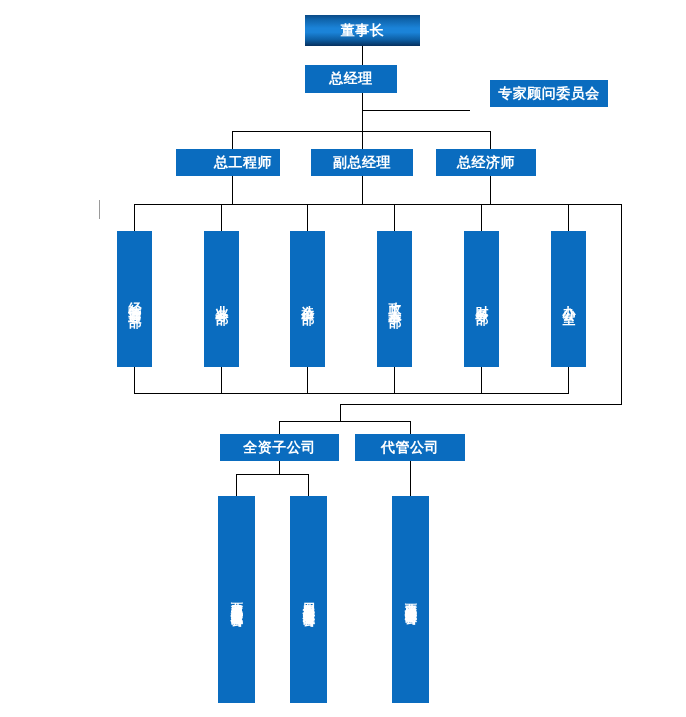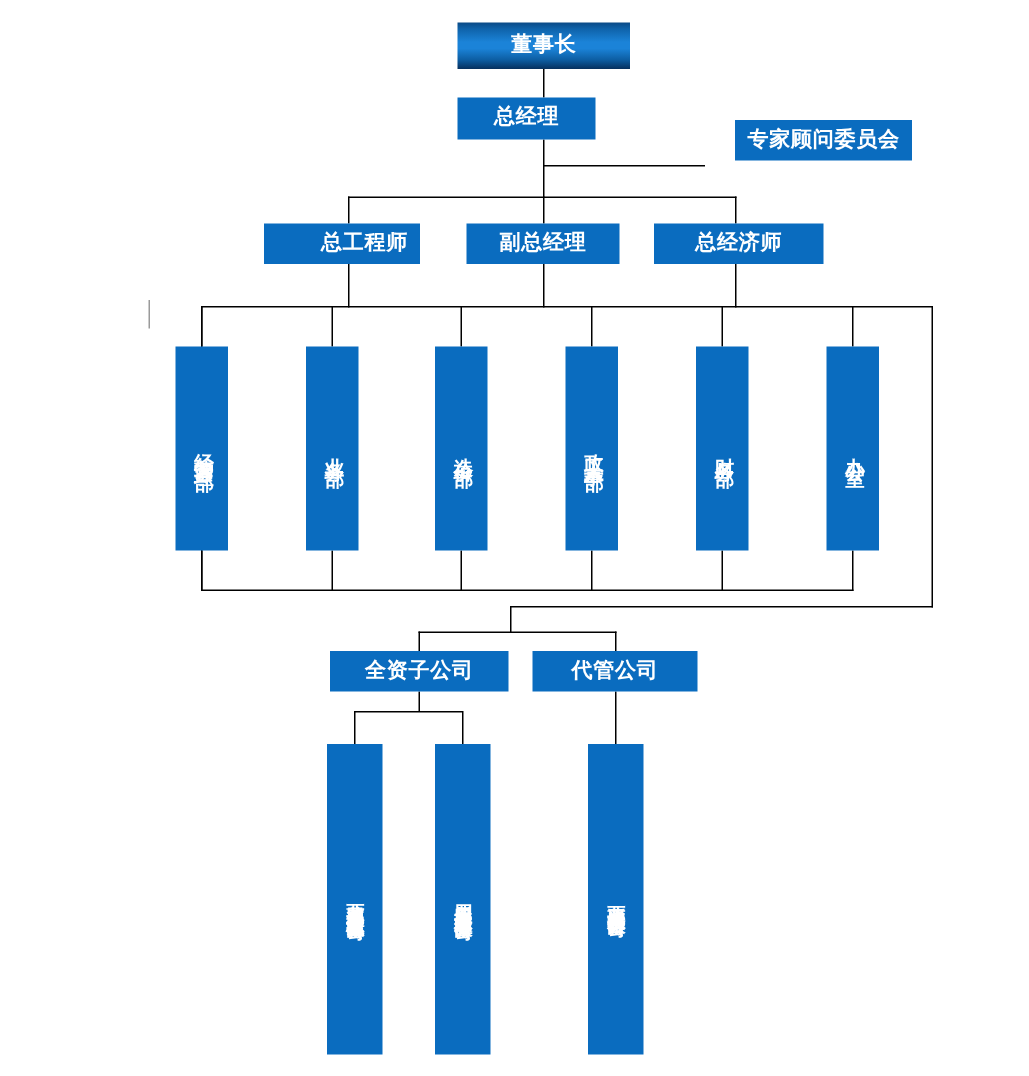--- a/index.html
+++ b/index.html
@@ -145,21 +145,21 @@
   </div>
 
   <div class="node horiz" style="left:176px; top:149px; width:104px; height:27px;padding-left:36px;">
     <span class="label">总工程师</span>
   </div>
 
   <div class="node horiz" style="left:311px; top:149px; width:102px; height:27px;">
     <span class="label">副总经理</span>
   </div>
 
-  <div class="node horiz" style="left:436px; top:149px; width:113px; height:27px;">
+  <div class="node horiz" style="left:436px; top:149px; width:100px; height:27px;">
     <span class="label">总经济师</span>
   </div>
 
   <div class="node vert" style="left:117px; top:231px; width:35px; height:136px;">
     <span class="label">经营管理部</span>
   </div>
 
   <div class="node vert" style="left:204px; top:231px; width:35px; height:136px;">
     <span class="label">业务部</span>
   </div>

